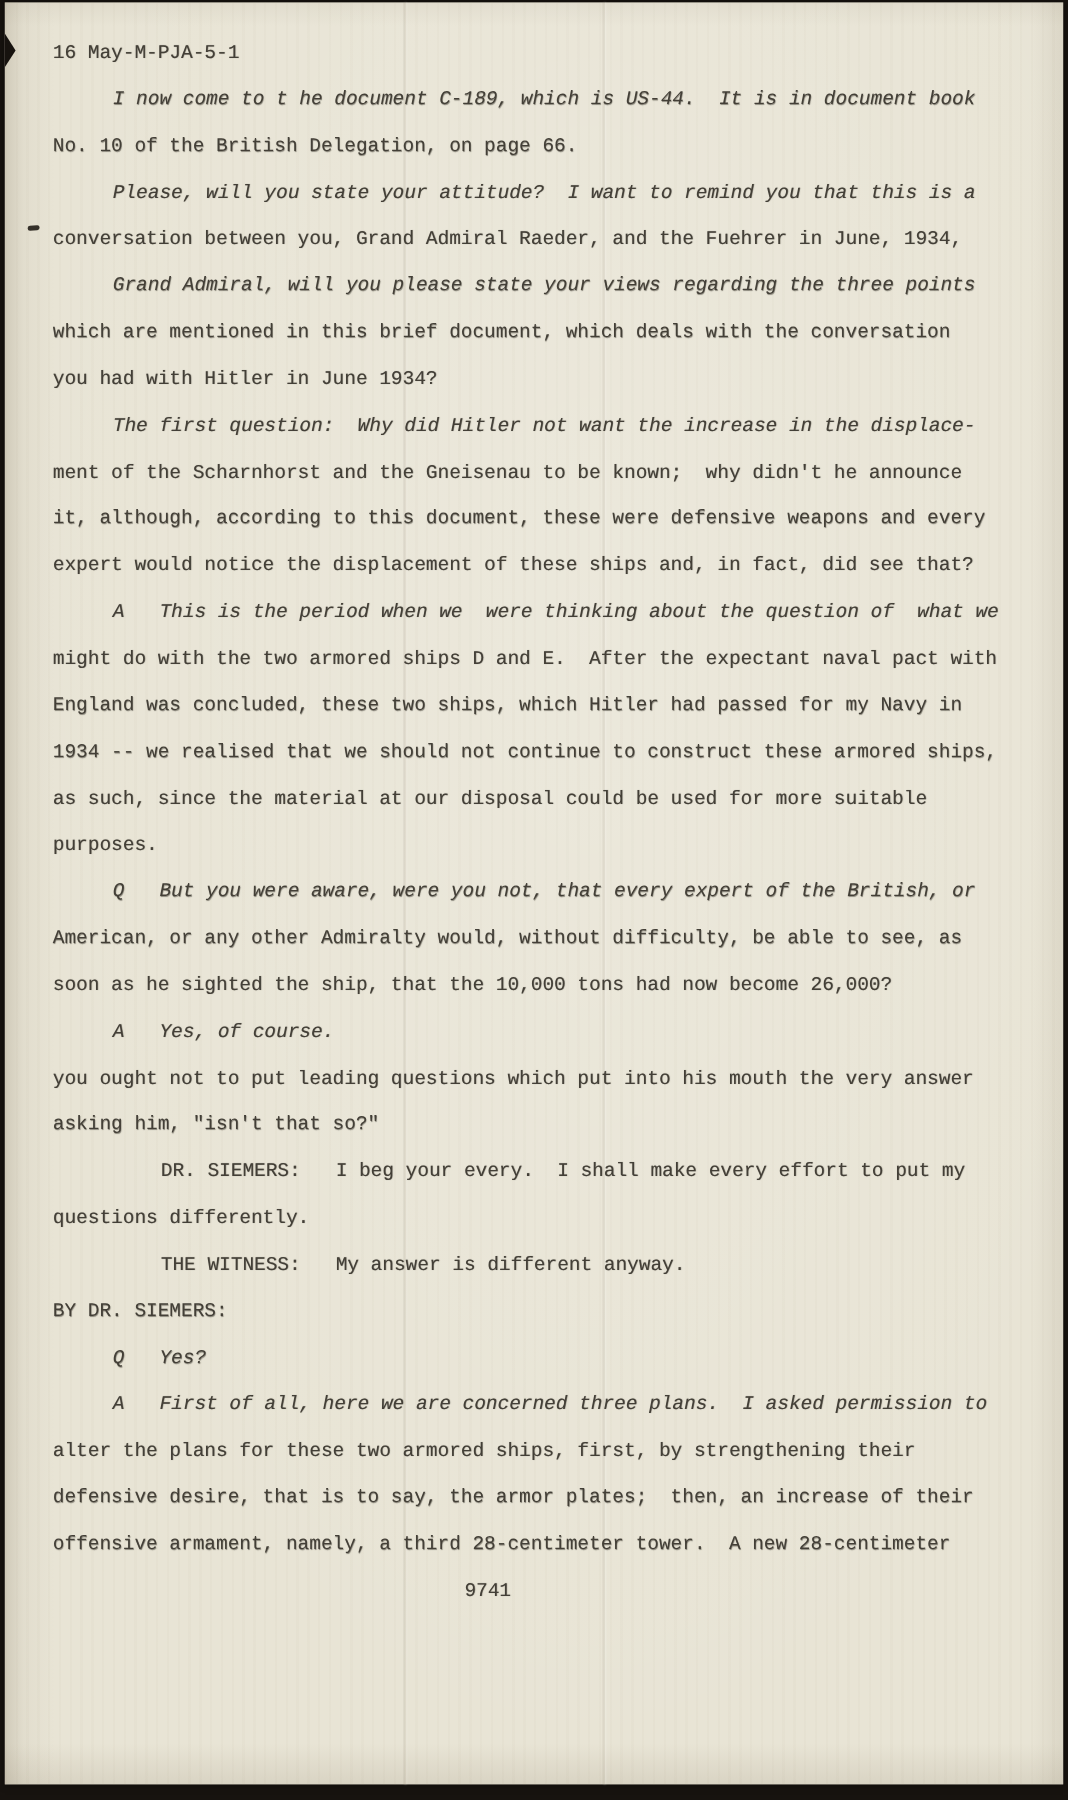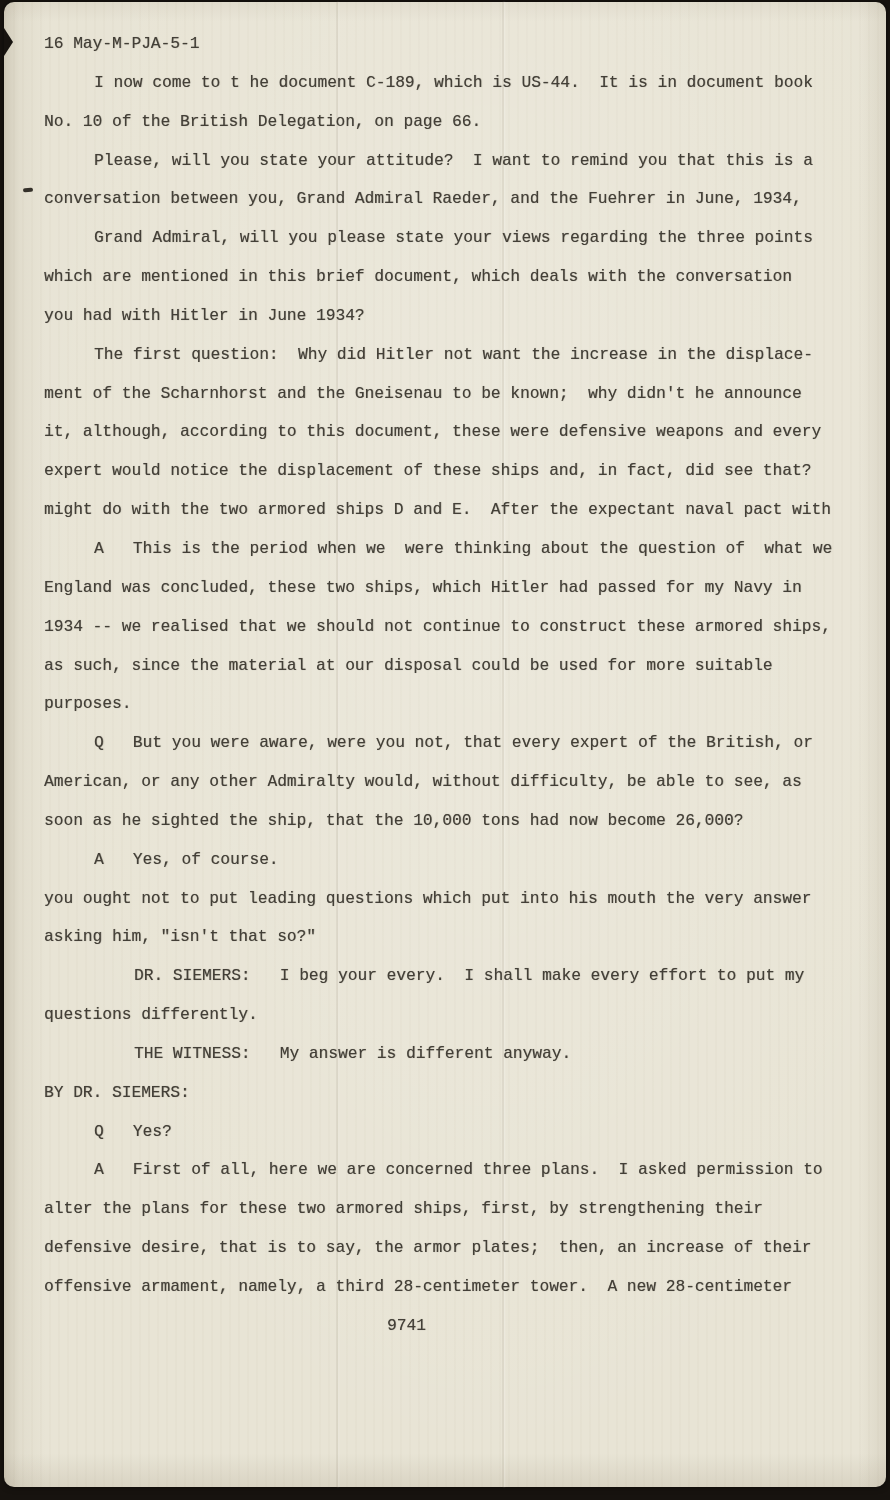--- a/index.html
+++ b/index.html
@@ -24,21 +24,21 @@
     width: 882px;
     height: 1485px;
     background:
       radial-gradient(ellipse at 55% 35%, rgba(255,255,255,0.16), transparent 72%),
       linear-gradient(90deg, rgba(125,112,88,0.22) 0px, rgba(125,112,88,0.06) 16px, transparent 42px),
       linear-gradient(270deg, rgba(125,112,88,0.12) 0px, transparent 26px),
       linear-gradient(0deg, rgba(125,112,88,0.14) 0px, transparent 34px),
       linear-gradient(180deg, rgba(125,112,88,0.08) 0px, transparent 20px),
       repeating-linear-gradient(90deg, rgba(165,152,124,0.045) 0px 2px, transparent 2px 9px),
       #e8e4d5;
-    border-radius: 10px;
+    border-radius: 0;
     box-shadow: 0 0 6px rgba(0,0,0,0.55);
   }
   .crease {
     position: absolute;
     top: 0;
     width: 2px;
     height: 100%;
     background: rgba(120,108,86,0.10);
     box-shadow: 1px 0 2px rgba(255,255,255,0.25);
   }
@@ -72,21 +72,21 @@
     color: #433f37;
     font-size: 16.2px;
     text-shadow: 0.4px 0.3px 0.7px rgba(62,58,50,0.55);
   }
   .line {
     height: 38.85px;
     line-height: 38.85px;
     white-space: pre;
   }
   .line.flush   { padding-left: 0; }
-  .line.para    { padding-left: 50px; }
+  .line.para    { padding-left: 50px; font-style: italic; }
   .line.speaker { padding-left: 90px; }
   .line.pagenum { padding-left: 343px; }
 </style>
 </head>
 <body>
 
 <div class="scan-frame">
   <div class="paper">
     <div class="crease c1"></div>
     <div class="crease c2"></div>
@@ -99,22 +99,22 @@
           <div class="line flush">No. 10 of the British Delegation, on page 66.</div>
           <div class="line para">Please, will you state your attitude?  I want to remind you that this is a</div>
           <div class="line flush">conversation between you, Grand Admiral Raeder, and the Fuehrer in June, 1934,</div>
           <div class="line para">Grand Admiral, will you please state your views regarding the three points</div>
           <div class="line flush">which are mentioned in this brief document, which deals with the conversation</div>
           <div class="line flush">you had with Hitler in June 1934?</div>
           <div class="line para">The first question:  Why did Hitler not want the increase in the displace-</div>
           <div class="line flush">ment of the Scharnhorst and the Gneisenau to be known;  why didn't he announce</div>
           <div class="line flush">it, although, according to this document, these were defensive weapons and every</div>
           <div class="line flush">expert would notice the displacement of these ships and, in fact, did see that?</div>
+          <div class="line para">A   This is the period when we  were thinking about the question of  what we</div>
           <div class="line flush">might do with the two armored ships D and E.  After the expectant naval pact with</div>
-          <div class="line para">A   This is the period when we  were thinking about the question of  what we</div>
           <div class="line flush">England was concluded, these two ships, which Hitler had passed for my Navy in</div>
           <div class="line flush">1934 -- we realised that we should not continue to construct these armored ships,</div>
           <div class="line flush">as such, since the material at our disposal could be used for more suitable</div>
           <div class="line flush">purposes.</div>
           <div class="line para">Q   But you were aware, were you not, that every expert of the British, or</div>
           <div class="line flush">American, or any other Admiralty would, without difficulty, be able to see, as</div>
           <div class="line flush">soon as he sighted the ship, that the 10,000 tons had now become 26,000?</div>
           <div class="line para">A   Yes, of course.</div>
           <div class="line flush">you ought not to put leading questions which put into his mouth the very answer</div>
           <div class="line flush">asking him, "isn't that so?"</div>

